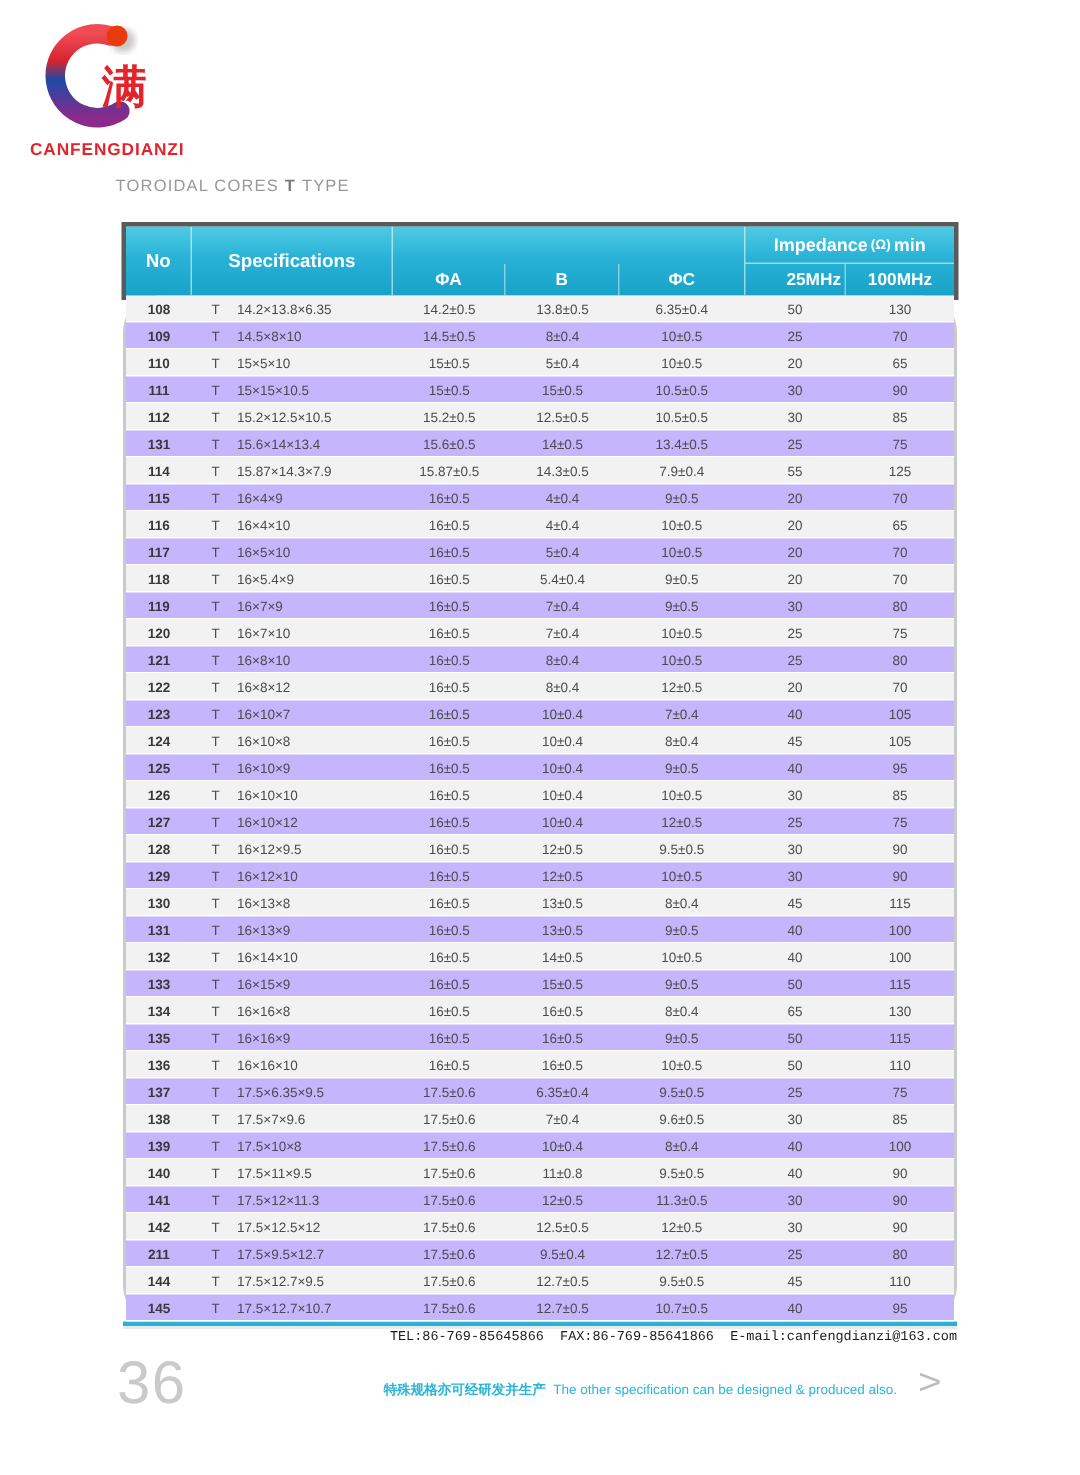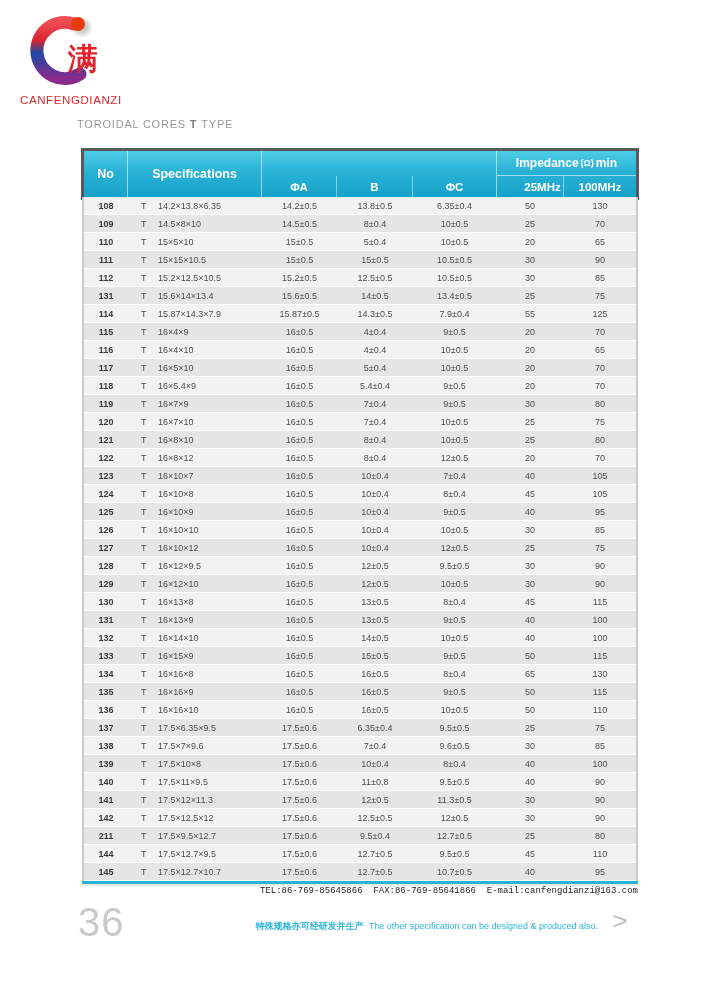--- a/index.html
+++ b/index.html
@@ -4,21 +4,21 @@
 <style>
   html,body{margin:0;padding:0;background:#fff;}
   .page{position:relative;width:720px;height:983px;background:#fff;overflow:hidden;
         font-family:"Liberation Sans",sans-serif;}
 
   
   .logo{position:absolute;left:18px;top:10px;width:120px;height:100px;}
   .logo svg{position:absolute;left:0;top:0;}
   .logo-glyph{position:absolute;left:50px;top:34px;font-size:30px;font-weight:700;
               color:#e3242c;line-height:1;}
-  .logo-text{position:absolute;left:2px;top:84px;font-size:11.5px;font-weight:400;
+  .logo-text{position:absolute;left:2px;top:84px;font-size:11.5px;font-weight:700;
              color:#e3242c;letter-spacing:.6px;white-space:nowrap;}
 
   
   .title{position:absolute;left:77px;top:118px;font-size:11px;color:#96989b;
          letter-spacing:.8px;white-space:nowrap;}
   .title .t-bold{font-weight:700;color:#7b7d80;}
 
   
   .table-wrap{position:absolute;left:84px;top:151px;width:552px;}
   .frame{position:absolute;left:-3px;top:-3px;width:552px;height:46px;
@@ -34,25 +34,25 @@
           border-bottom:1px solid rgba(255,255,255,.55);}
   .h-imp{grid-column:6/8;grid-row:1;font-size:12px;
          border-left:1px solid rgba(255,255,255,.55);
          border-bottom:1px solid rgba(255,255,255,.55);}
   .h-imp .omega{font-size:9px;margin:0 2px;}
   .h-sub{grid-row:2;font-size:11.5px;}
   .h-phiA,.h-b{border-right:1px solid rgba(255,255,255,.45);}
   .h-f25{border-left:1px solid rgba(255,255,255,.55);border-right:1px solid rgba(255,255,255,.45);padding-left:25px;}
 
   .tbody{position:relative;width:552px;
-         box-shadow:-2px 0 0 #c9cacc, 2px 0 0 #c9cacc;}
+         box-shadow:-2px 0 0 #c9cacc, 2px 0 0 #c9cacc;border-radius:24px;}
   .trow{display:flex;width:552px;height:18px;box-sizing:border-box;
         border-bottom:1px solid #fff;}
   .trow.light{background:#f2f2f3;}
-  .trow.dark{background:#e5e5e5;justify-content:center;}
+  .trow.dark{background:#c4b5fd;justify-content:center;}
   .cell{display:flex;align-items:center;justify-content:center;
         font-size:9px;color:#4b4c4e;box-sizing:border-box;}
   .c0{width:44px;font-weight:700;color:#39393b;}
   .c1{width:134px;justify-content:flex-start;padding-left:13px;}
   .c1 .tpre{display:inline-block;width:17px;}
   .c2{width:75px;}.c3{width:76px;}.c4{width:83px;}.c5{width:68px;}.c6{width:72px;}
 
   .cyan-bar{width:556px;margin-left:-2px;height:3px;background:#29b2d6;}
   .shadow-bar{width:556px;margin-left:-2px;height:2px;background:#e9eaeb;}
 

